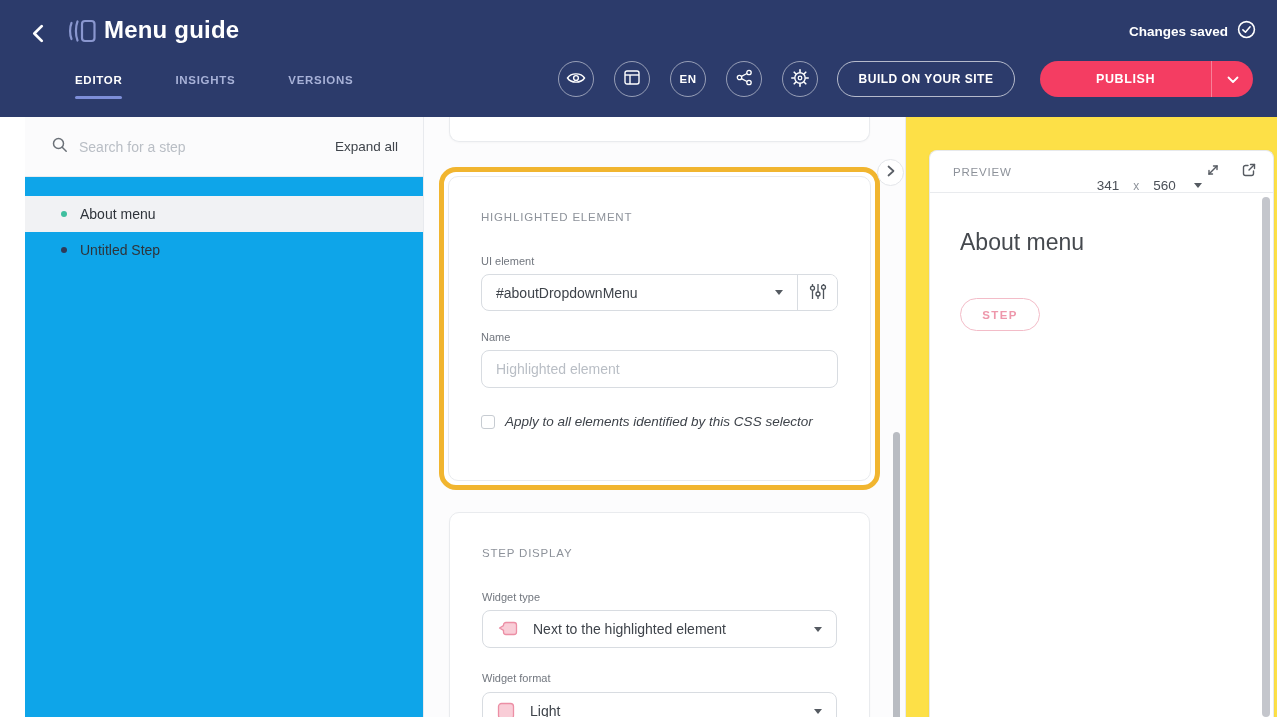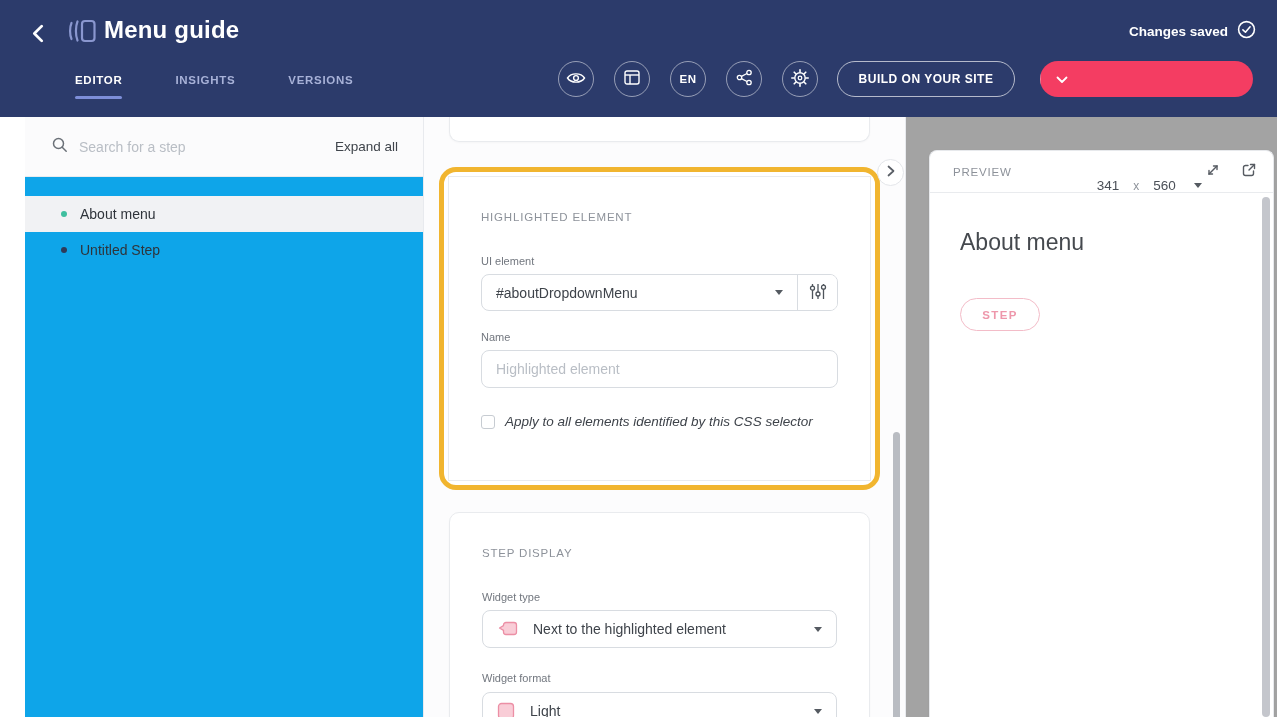--- a/index.html
+++ b/index.html
@@ -41,21 +41,21 @@
   .dot { width:6px; height:6px; border-radius:50%; margin-right:13px; flex:none; }
   .step-row.active .dot { background:#3fbf9f; }
   .step-row:not(.active) .dot { background:#2e3a59; }
   .step-label { font-size:14px; color:#2f343b; }
 
   
   .main { position:relative; width:482px; background:#fcfcfd; border-right:1px solid #e8eaee; overflow:hidden; }
   .card { background:#fff; border:1px solid #e9ebee; border-radius:10px; box-shadow:0 1px 2px rgba(0,0,0,.03); }
   .card-partial { margin-left:25px; width:421px; height:25px; border-top:none; border-radius:0 0 10px 10px; }
   .hl-wrap { margin:25px 0 0 15px; width:441px; height:323px; border:5px solid #f1b52f; border-radius:17px; padding:4px; background:#fff; }
-  .hl-card { width:100%; height:100%; border:1px solid #e9ebee; border-radius:0; background:#fff; padding:34px 32px; box-shadow:none; }
+  .hl-card { width:100%; height:100%; border:1px solid #e9ebee; border-radius:10px; background:#fff; padding:34px 32px; box-shadow:none; }
   .section-title { font-size:11.5px; font-weight:400; letter-spacing:.8px; color:#8d929a; }
   .field-label { font-size:11px; color:#72777f; margin-top:32px; margin-bottom:7px; }
   .select-group { display:flex; height:37px; border:1px solid #d8dce1; border-radius:8px; overflow:hidden; background:#fff; }
   .select-main { flex:1; display:flex; align-items:center; padding:0 14px; cursor:pointer; }
   .select-value { font-size:14px; color:#3e434a; }
   .caret { margin-left:auto; width:0; height:0; border-left:4.5px solid transparent; border-right:4.5px solid transparent; border-top:5px solid #555a61; }
   .tune-btn { width:40px; border:none; border-left:1px solid #d8dce1; background:#fff; display:flex; align-items:center; justify-content:center; cursor:pointer; }
   .text-input { width:100%; height:38px; border:1px solid #d8dce1; border-radius:8px; padding:0 14px; font-size:14px; color:#3e434a; outline:none; font-family:inherit; }
   .text-input::placeholder { color:#b9bec5; }
   .check-row { display:flex; align-items:center; gap:10px; margin-top:26px; cursor:pointer; }
@@ -66,21 +66,21 @@
   .widget-select { height:38px; }
   .wf-select { margin-top:8px; }
 
   
   .main-scroll { position:absolute; right:5px; top:315px; width:7px; height:290px; border-radius:4px; background:#b9bcc2; }
 
   
   .collapse-btn { position:absolute; left:877px; top:42px; width:27px; height:27px; border-radius:50%; background:#fff; border:1px solid #e4e6ea; display:flex; align-items:center; justify-content:center; cursor:pointer; z-index:5; }
 
   
-  .preview-col { flex:1; background:#a3a3a3; position:relative; }
+  .preview-col { flex:1; background:#fde047; position:relative; }
   .preview-card { position:relative; margin:33px 0 0 23px; width:345px; height:567px; background:#fff; border:1px solid #e7e9ec; border-bottom:none; border-radius:8px 8px 0 0; box-shadow:0 1px 3px rgba(0,0,0,.05); overflow:hidden; }
   .preview-hdr { height:42px; display:flex; align-items:center; padding:0 16px 0 23px; border-bottom:1px solid #e9ebee; }
   .preview-label { font-size:11.5px; letter-spacing:.8px; color:#8d929a; }
   .size-group { display:flex; align-items:center; gap:14px; margin-left:85px; cursor:pointer;margin-top:28px; }
   .size-num { font-size:13.5px; color:#4b5058; }
   .size-x { font-size:12px; color:#8d929a; }
   .preview-icons { margin-left:auto; display:flex; align-items:center; gap:20px; }
   .icon-btn { background:none; border:none; cursor:pointer; display:flex; padding:0; }
   .preview-body { padding:36px 30px; }
   .preview-heading { font-size:23px; font-weight:400; color:#45494e; }
@@ -168,20 +168,21 @@
               <line x1="3.2" y1="3.2" x2="4.8" y2="4.8"></line>
                 <line x1="13.2" y1="13.2" x2="14.8" y2="14.8"></line>
               <line x1="13.2" y1="4.8" x2="14.8" y2="3.2"></line>
                 <line x1="3.2" y1="14.8" x2="4.8" y2="13.2"></line>
             </g>
           </svg>
         </span>
       </button>
       <button class="build-btn">BUILD ON YOUR SITE</button>
       <div class="publish-group">
+        <button class="publish-main">PUBLISH</button>
         <button class="publish-caret">
           <span>
             <svg width="12" height="8" viewBox="0 0 12 8">
                 <path d="M1.5 1.5 L6 6 L10.5 1.5" stroke="#fff" stroke-width="1.8" fill="none" stroke-linecap="round" stroke-linejoin="round"></path>
               </svg>
           </span>
         </button>
       </div>
     </div>
   </header>

